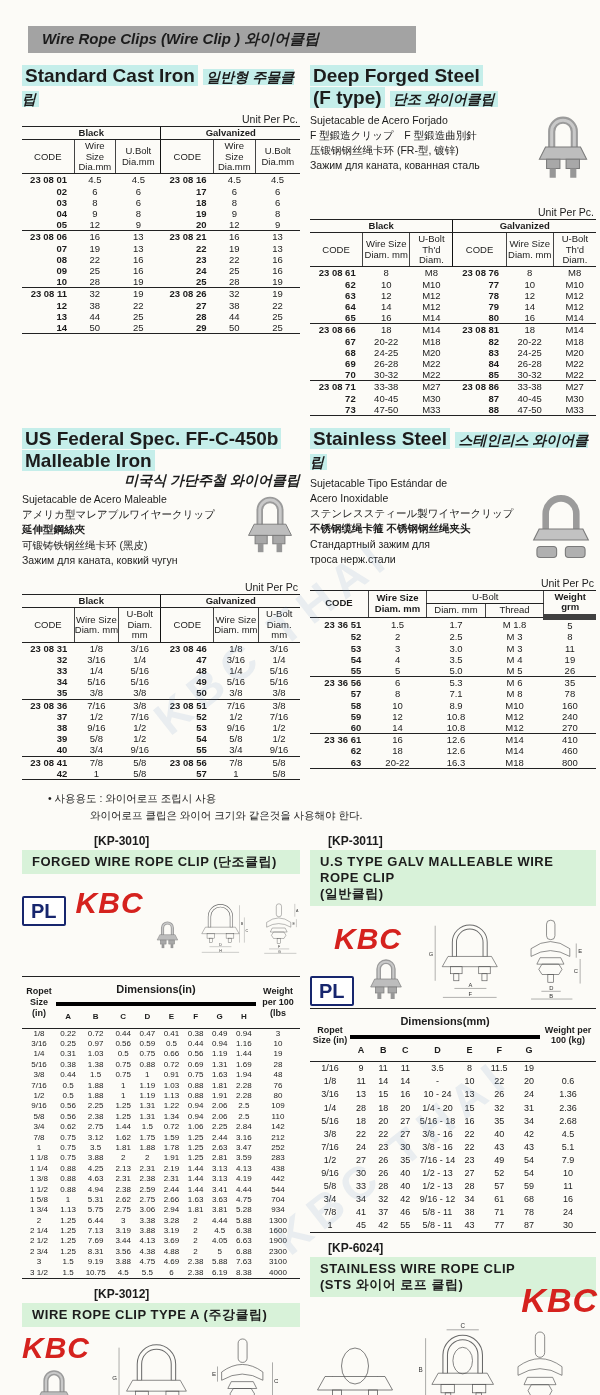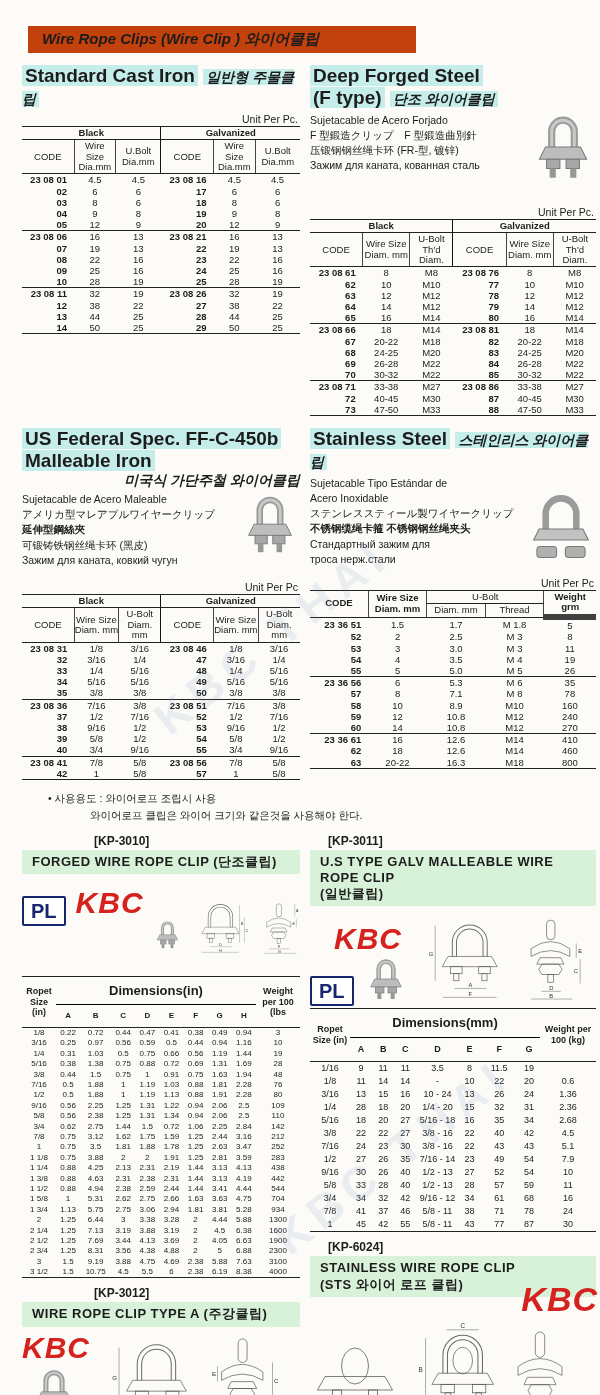--- a/index.html
+++ b/index.html
@@ -1,19 +1,19 @@
 <!DOCTYPE html>
 <html><head>
 <meta charset="utf-8">
 <style>
   html,body{margin:0;padding:0;}
   body{background:#e8e8e8;font-family:"Liberation Sans",sans-serif;color:#1c1c1c;}
   .page{position:relative;width:600px;height:1395px;background:#fcfbf7;margin:0 auto;overflow:hidden;}
   .wm{position:absolute;color:rgba(110,145,195,0.13);font-size:46px;font-weight:bold;letter-spacing:8px;transform:rotate(-38deg);pointer-events:none;white-space:nowrap;z-index:5;}
-  .banner{margin:26px 0 0 28px;width:360px;background:#c2410c;padding:4px 14px;font-size:15px;font-weight:bold;font-style:italic;}
+  .banner{margin:26px 0 0 28px;width:360px;background:#a3a3a3;padding:4px 14px;font-size:15px;font-weight:bold;font-style:italic;}
   .band{display:flex;padding:0 10px 0 22px;gap:10px;}
   .colL{width:278px;flex:none;}
   .colR{width:286px;flex:none;}
   .sec-title{margin:12px 0 4px 0;font-size:19px;font-weight:bold;line-height:1.15;}
   .hl{background:#c5eeea;padding:0 3px;}
   .ko{font-size:14px;font-style:italic;}
   .subko{display:block;text-align:right;font-size:14px;font-style:italic;font-weight:bold;}
   .descwrap{position:relative;min-height:96px;}
   .desc{font-size:10.5px;line-height:1.45;width:75%;}
   .photo{position:absolute;right:2px;top:0;}
@@ -35,21 +35,21 @@
   .tagL{margin-left:72px;}
   .tagR{margin-left:18px;}
   .kp-bar{background:#d8f2d9;padding:4px 10px;font-size:13px;font-weight:bold;letter-spacing:0.5px;line-height:1.25;}
   .logorow{display:flex;align-items:flex-start;gap:10px;margin:8px 0 2px 0;}
   .kbc{color:#d5221e;font-style:italic;font-weight:bold;font-size:30px;letter-spacing:1px;line-height:1;}
   .pl{border:2px solid #17266e;color:#17266e;background:#fff;font-size:20px;font-weight:bold;padding:3px 7px;border-radius:2px;line-height:1;}
   .ktab{font-size:8px;}
   .ktab th{font-weight:bold;padding:6px 0;line-height:1.2;margin-left:36px;}
   .ktab thead tr:first-child th{border-top:1.2px solid #222;}
   .ktab thead tr:last-child th{border-bottom:1px solid #222;}
-  .ktab th.dimspan{border-bottom:1px solid #000000;font-size:13px;}
+  .ktab th.dimspan{border-bottom:4px solid #000000;font-size:11px;}
   .ktab th.sizeh,.ktab th.wth{font-size:9px;}
   .ktab td{text-align:center;padding:0;line-height:1.3;}
   .ktab tbody tr:last-child td{border-bottom:1.2px solid #222;}
   .k2 {font-size:9px;}
   .k2 td{line-height:1.45;}
   .diagrow{display:flex;align-items:flex-end;gap:6px;margin:2px 0;}
   svg text{font-size:9px;fill:#333;font-family:"Liberation Sans",sans-serif;}
   .o{fill:none;stroke:#555;stroke-width:1;}
   .ub{fill:none;stroke:#6a6a6a;stroke-width:8;}
   .ubw{fill:none;stroke:#fcfbf7;stroke-width:5;}

